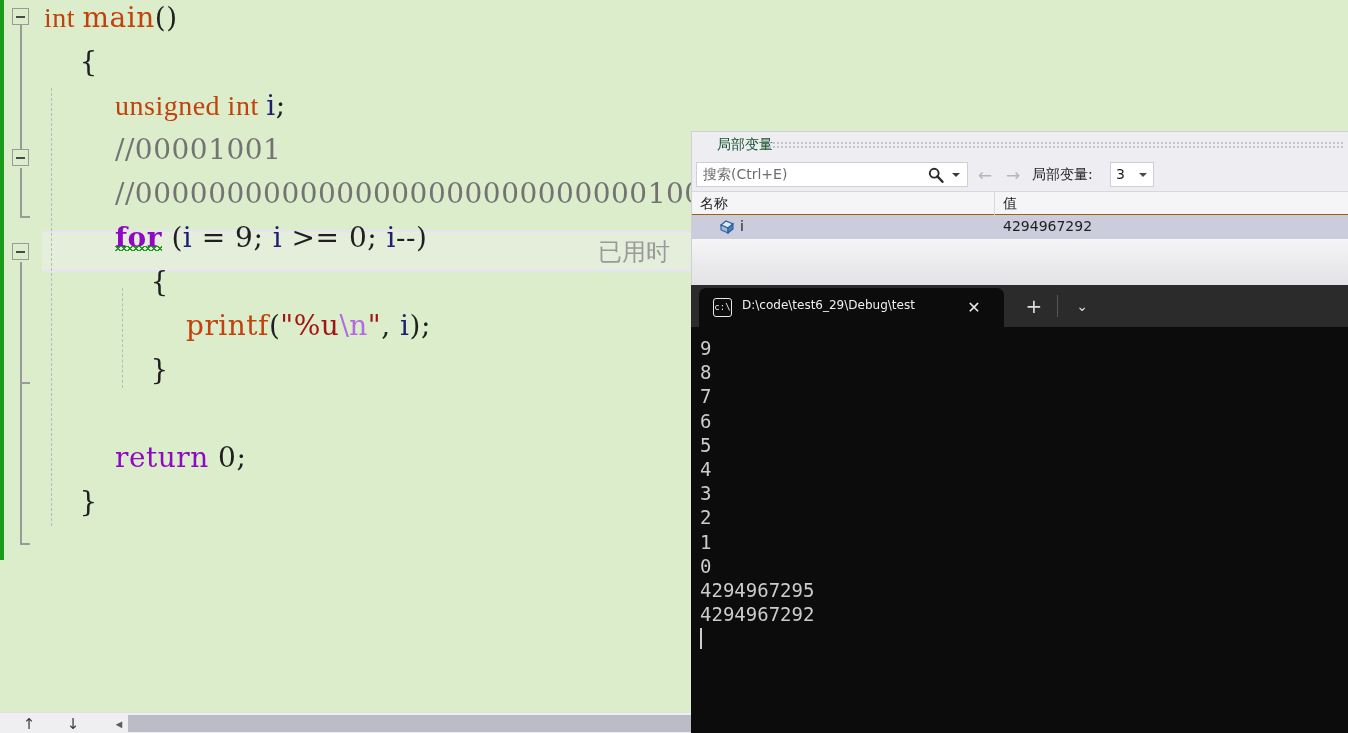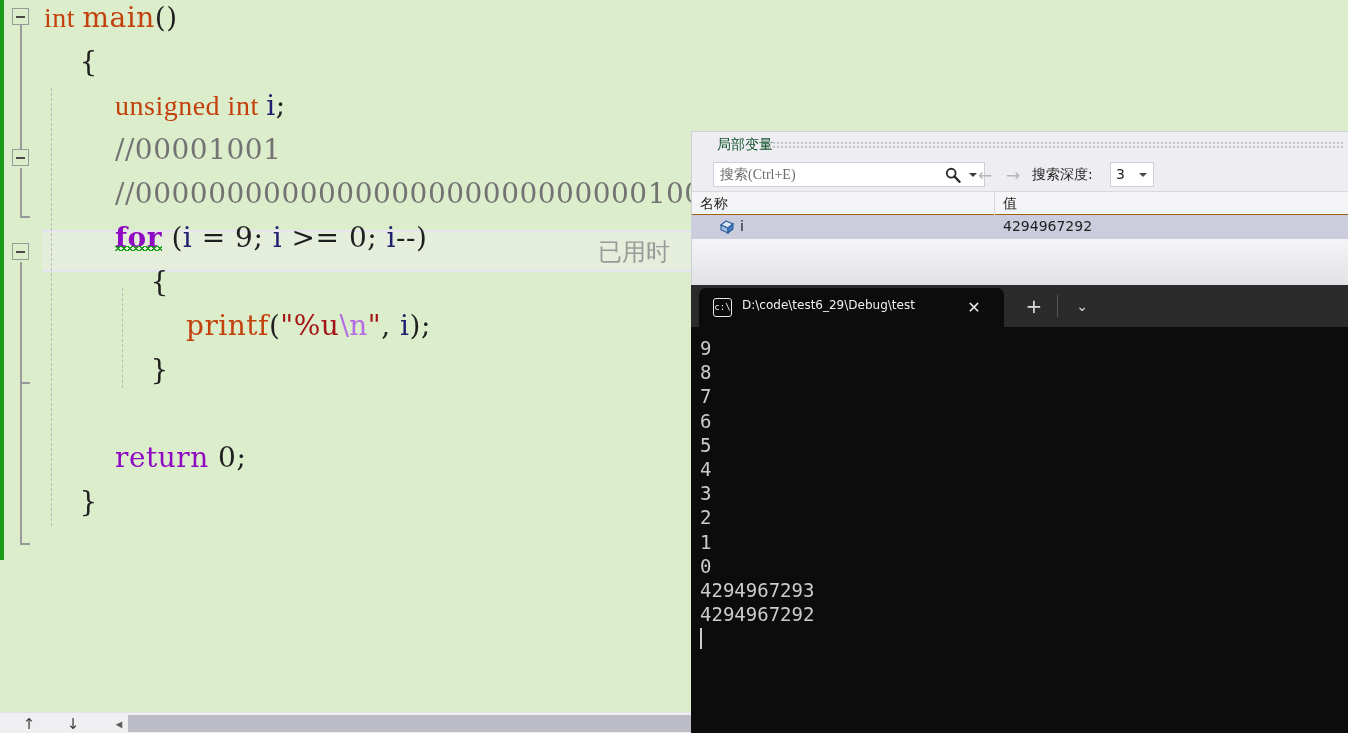--- a/index.html
+++ b/index.html
@@ -205,26 +205,25 @@
     background-size: 4px 4px;
   }
   #locals-toolbar {
     position: absolute;
     left: 0; top: 27px;
     width: 100%; height: 32px;
     background: #eeeef2;
   }
   #locals-search {
     position: absolute;
-    left: 21px; top: 3px;
+    left: 4px; top: 3px;
     width: 272px; height: 25px;
     background: #ffffff;
     border: 1px solid #cccedb;
     box-sizing: border-box;
-    font-family: Liberation Serif, serif;
   }
   #locals-search-text {
     position: absolute;
     left: 6px; top: 3px;
     font-size: 14px;
     color: #6d6d6d;
   }
   #search-icon {
     position: absolute;
     right: 22px; top: 3px;
@@ -496,21 +495,21 @@
       <div id="search-icon">
         <svg width="18" height="18" viewBox="0 0 18 18" aria-hidden="true">
           <circle cx="7.2" cy="7.2" r="4.4" fill="none" stroke="#2b2b2b" stroke-width="1.9"></circle>
           <line x1="10.4" y1="10.4" x2="15.5" y2="15.8" stroke="#2b2b2b" stroke-width="2.4" stroke-linecap="round"></line>
         </svg>
       </div>
       <div id="search-caret"></div>
     </div>
     <div class="nav-arrow" id="nav-back">←</div>
     <div class="nav-arrow" id="nav-fwd">→</div>
-    <div id="depth-label">搜索深度:</div>
+    <div id="depth-label">局部变量:</div>
     <div id="depth-select">
       <div id="depth-value">3</div>
       <div id="depth-caret"></div>
     </div>
   </div>
 
   <div id="locals-grid">
     <div id="locals-header">
       <div class="grid-col-name">名称</div>
       <div id="col-divider"></div>
@@ -548,17 +547,17 @@
       <div class="console-line">9</div>
       <div class="console-line">8</div>
       <div class="console-line">7</div>
       <div class="console-line">6</div>
       <div class="console-line">5</div>
       <div class="console-line">4</div>
       <div class="console-line">3</div>
       <div class="console-line">2</div>
       <div class="console-line">1</div>
       <div class="console-line">0</div>
-      <div class="console-line">4294967293</div>
+      <div class="console-line">4294967295</div>
       <div class="console-line">4294967292</div>
       <div id="console-cursor"></div>
     </div>
 </div>
 
 </body></html>

